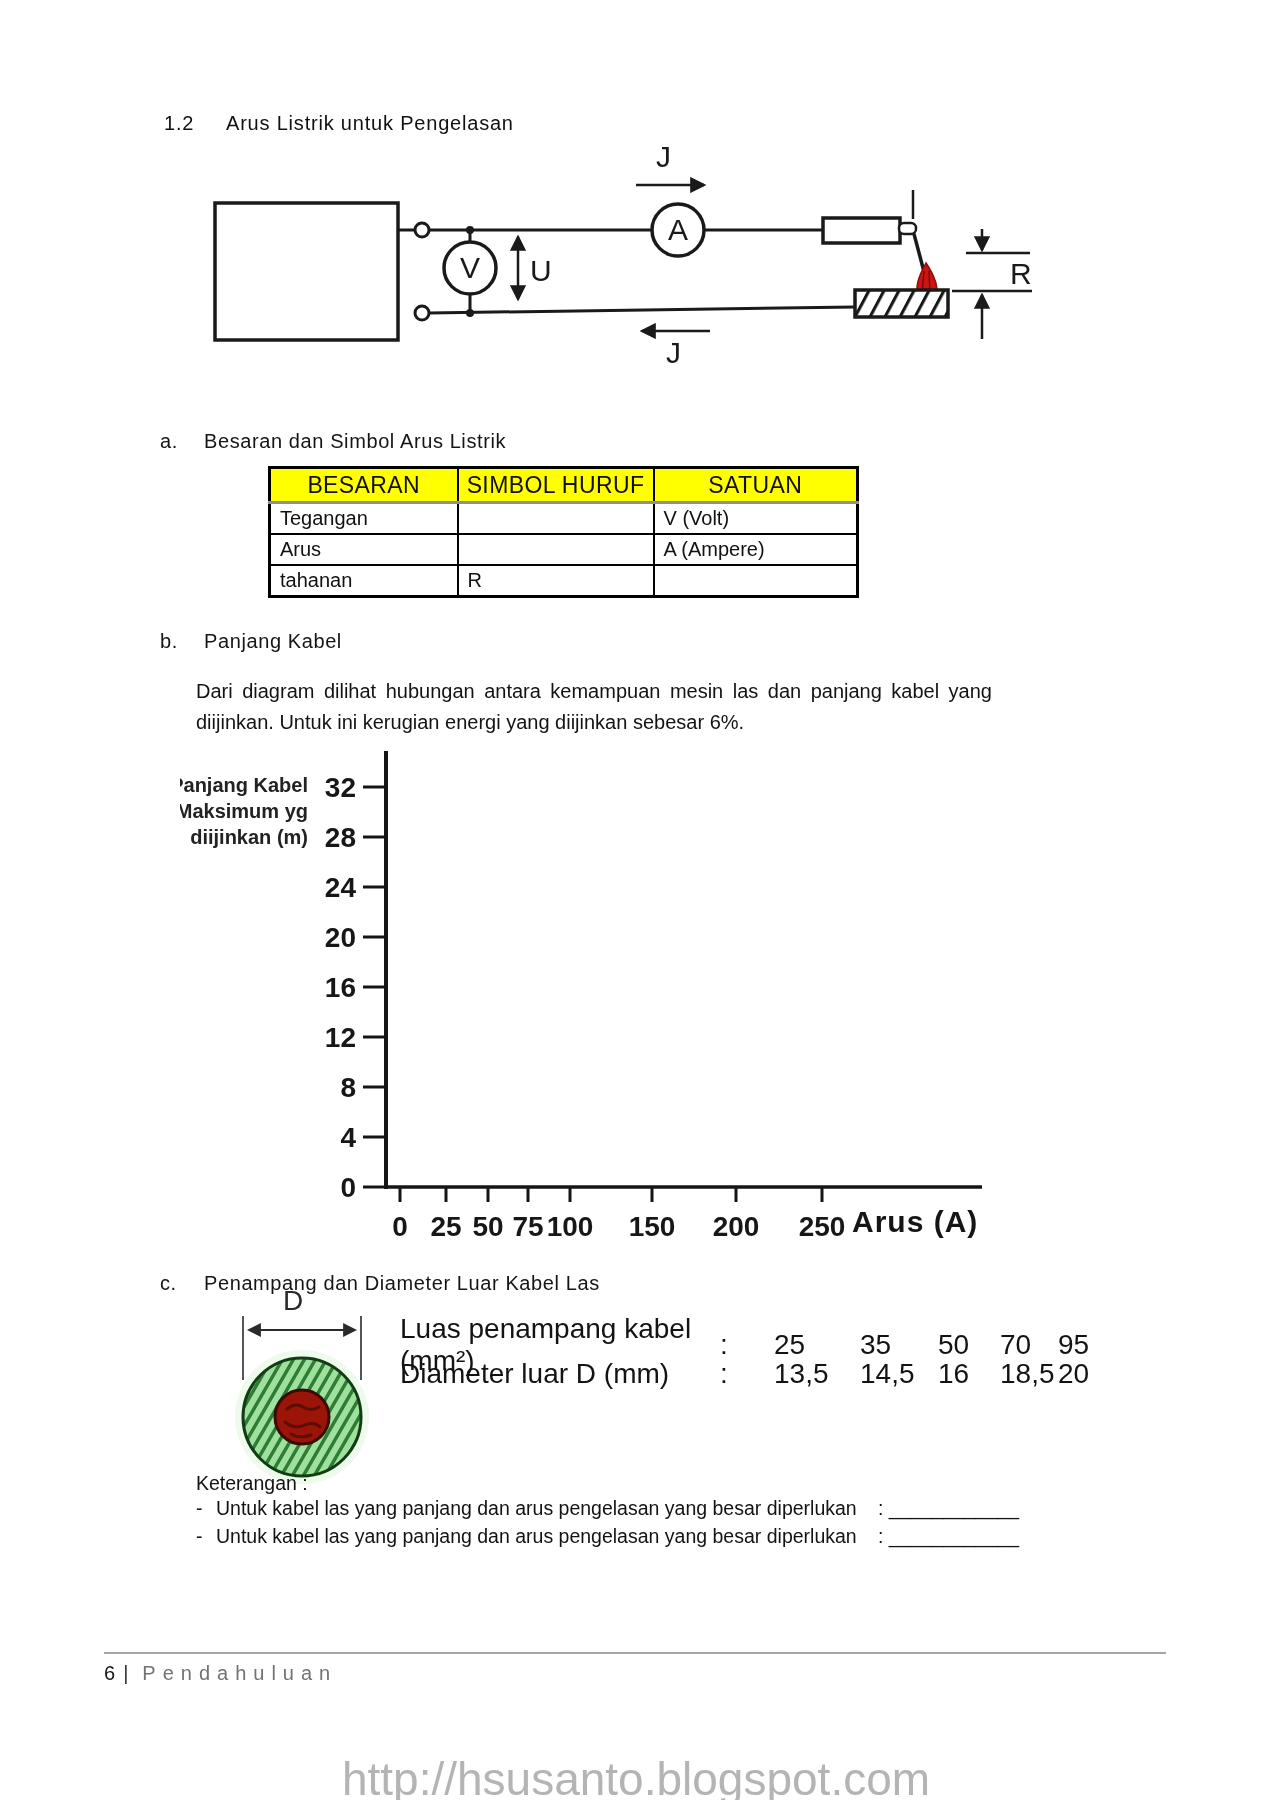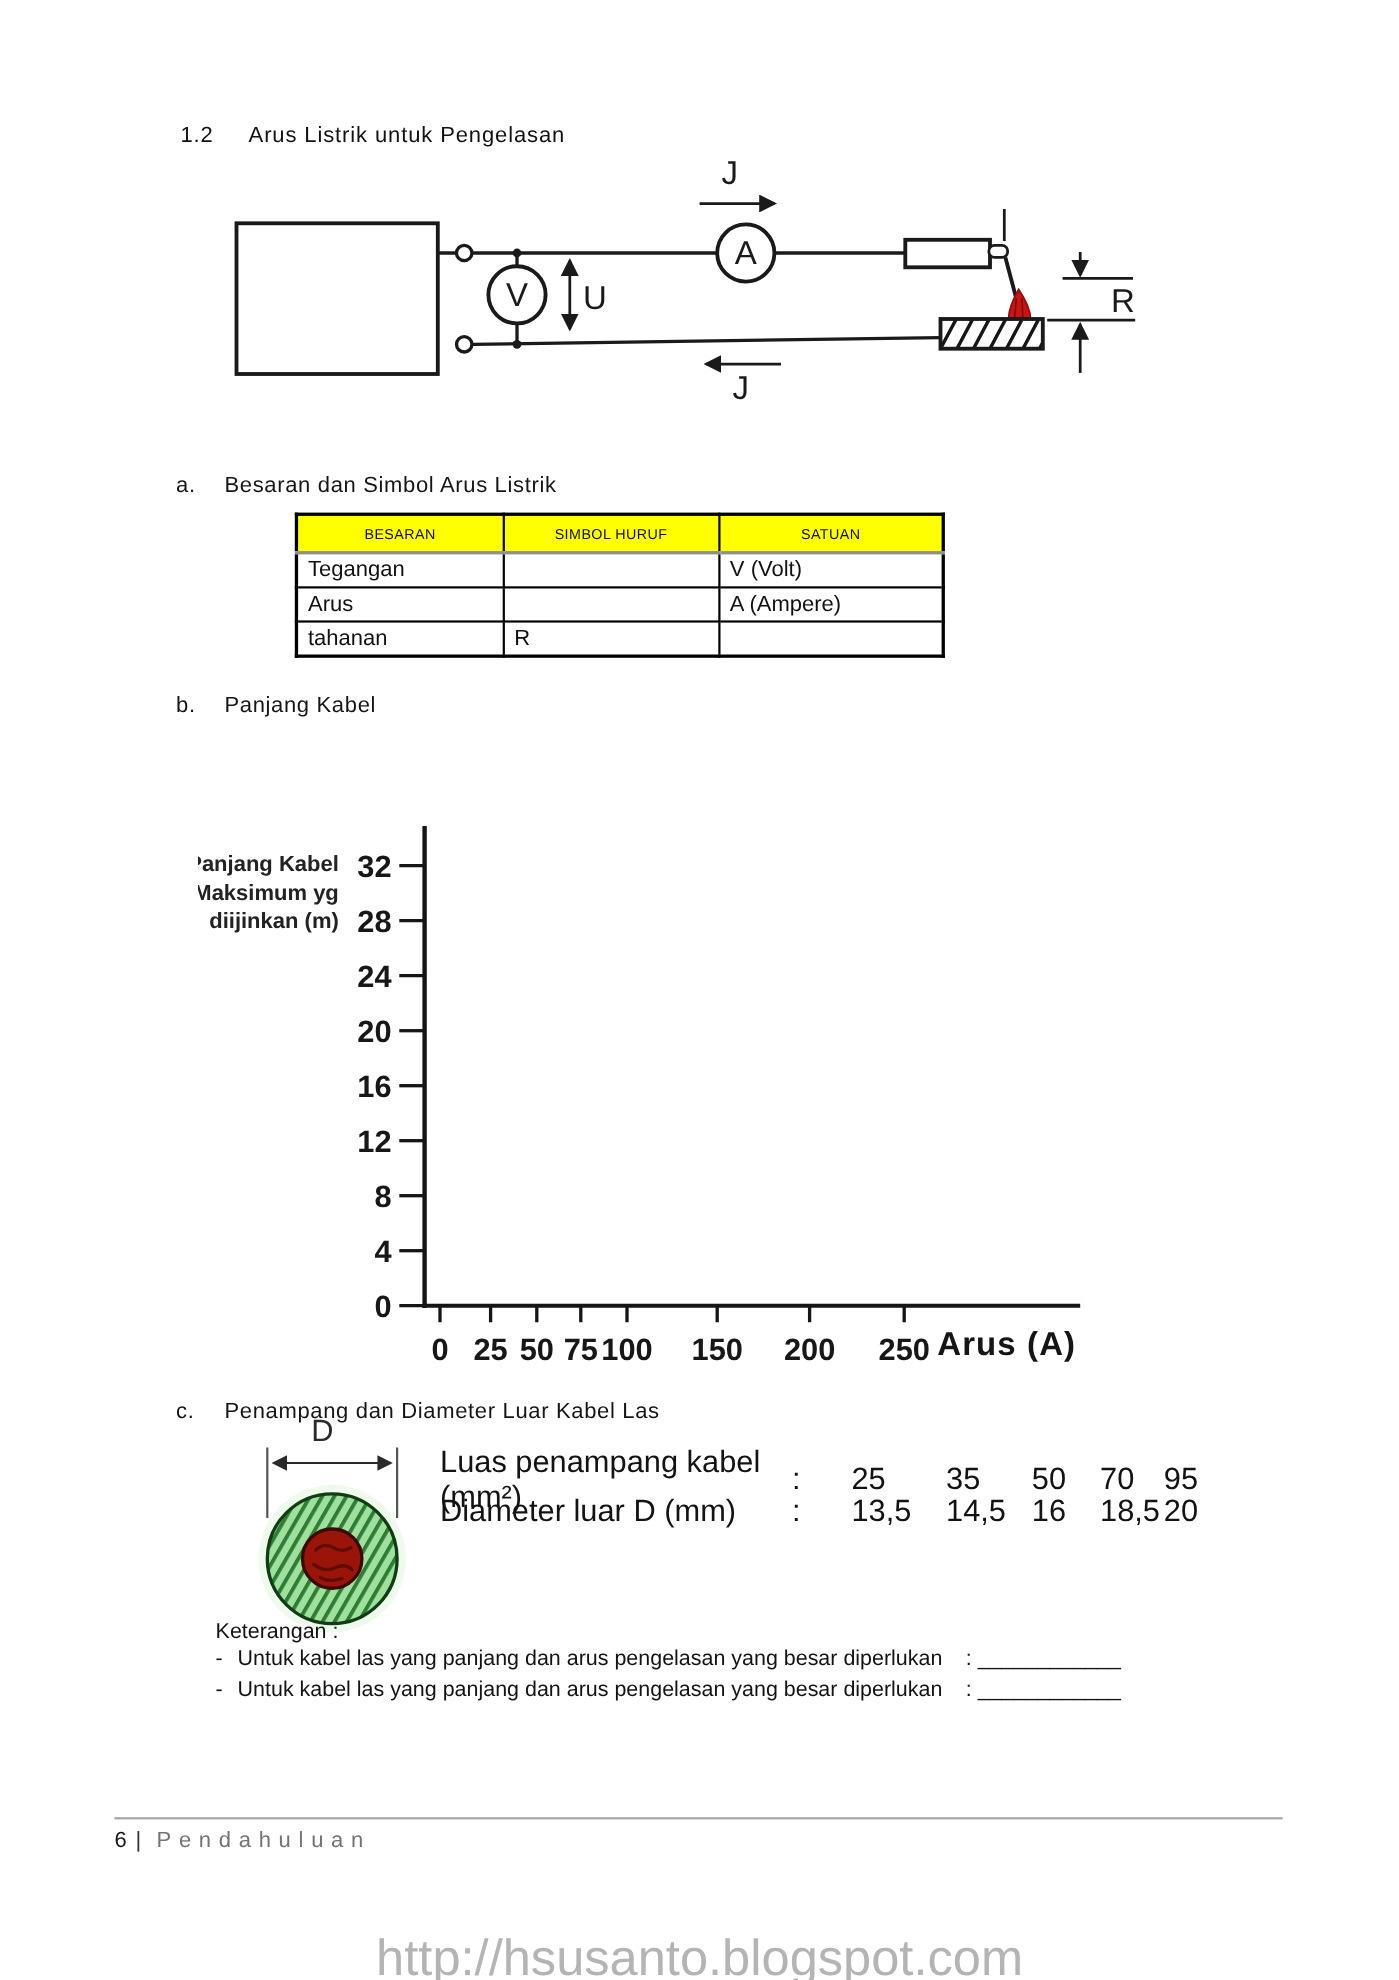--- a/index.html
+++ b/index.html
@@ -12,21 +12,21 @@
   .sec-head { display:flex; font-size:20px; letter-spacing:0.6px; color:#151515; }
   .sec-head .num { width:44px; flex:0 0 auto; }
   #heading { left:164px; top:112px; font-size:20px; letter-spacing:0.8px; display:flex; }
   #heading .num { width:62px; flex:0 0 auto; }
 
   
   #besaran-table { left:268px; top:466px; }
   table.datatable { border-collapse:collapse; border:3px solid #000; table-layout:fixed; width:588px; }
   table.datatable th {
     background:#FFFF00; border:2px solid #000; height:30px;
-    font-weight:400; font-size:13px; letter-spacing:0.4px; text-align:center;
+    font-weight:400; font-size:23px; letter-spacing:0.4px; text-align:center;
   }
   table.datatable td {
     border:2px solid #000; height:29px; padding:0 0 0 9px;
     font-size:20px; text-align:left; vertical-align:middle;
   }
   table.datatable tbody tr:first-child td { border-top:3px solid #8f8f8f; }
 
   #paragraph-b {
     left:196px; top:676px; width:796px; font-size:20px; line-height:31px;
     text-align:justify; color:#131313;
@@ -165,20 +165,21 @@
           <td></td>
         </tr>
       </tbody>
     </table>
   </div>
 
   <div class="abs sec-head" style="left:160px; top:630px;">
     <span class="num">b.</span>
     <span>Panjang Kabel</span>
   </div>
+  <div id="paragraph-b" class="abs">Dari diagram dilihat hubungan antara kemampuan mesin las dan panjang kabel yang diijinkan. Untuk ini kerugian energi yang diijinkan sebesar 6%.</div>
 
   <svg class="abs" style="left:180px; top:745px;" width="900" height="510" viewBox="0 0 900 510">
 
     <path d="M206,6 L206,444" stroke="#151515" stroke-width="4"></path>
     <path d="M204,442 L802,442" stroke="#151515" stroke-width="3.5"></path>
 
     <text x="128" y="47" text-anchor="end" class="ylab">Panjang Kabel</text>
     <text x="128" y="73" text-anchor="end" class="ylab">Maksimum yg</text>
     <text x="128" y="99" text-anchor="end" class="ylab">diijinkan (m)</text>
 

